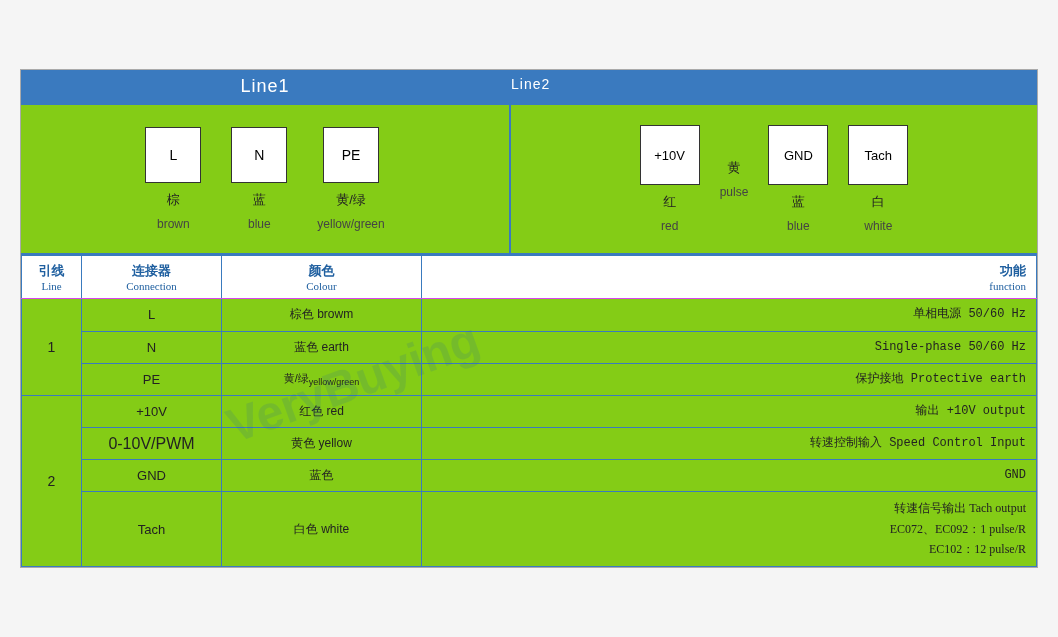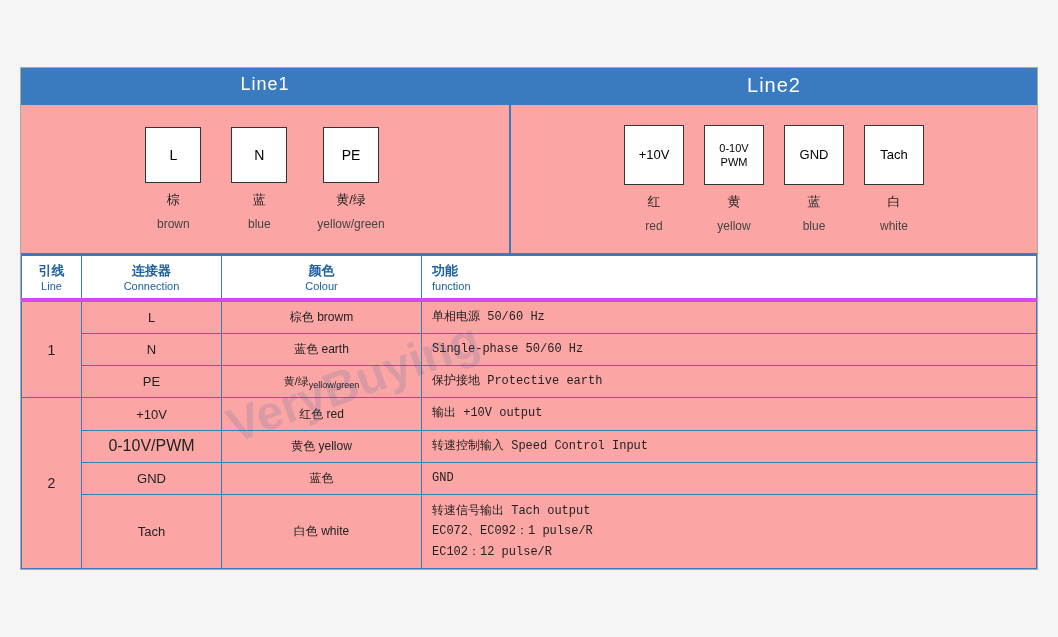--- a/index.html
+++ b/index.html
@@ -6,21 +6,21 @@
     body {
       font-family: Arial, sans-serif;
       background: #f5f5f5;
       display: flex;
       justify-content: center;
       align-items: center;
       min-height: 100vh;
       padding: 20px;
     }
     .main-container {
-      background: #fca5a5;
+      background: #84cc16;
       border: 1px solid #aaa;
       width: 1020px;
     }
 
     
     .header-row {
       display: flex;
       border-bottom: 2px solid #3a7abf;
     }
     .header-line1 {
@@ -30,23 +30,22 @@
       text-align: center;
       padding: 6px 0;
       font-size: 18px;
       letter-spacing: 1px;
       border-right: 2px solid #3a7abf;
     }
     .header-line2 {
       flex: 1;
       background: #3a7abf;
       color: #fff;
-      text-align: center;
       padding: 6px 0;
-      font-size: 20px;
+      font-size: 14px;
       letter-spacing: 1px;
     }
 
     
     .diagram-row {
       display: flex;
       border-bottom: 2px solid #3a7abf;
     }
     .diagram-line1 {
       flex: 0 0 490px;
@@ -113,27 +112,28 @@
     }
     .col-conn {
       width: 140px;
       text-align: center;
     }
     .col-colour {
       width: 200px;
       text-align: center;
     }
     .col-func {
-      text-align: left;
+      text-align: right;
     }
     thead th {
       background: #fff;
       color: #2060a0;
       font-weight: normal;
-      border-bottom: 4px solid #d946ef;
+      border-bottom: 1px solid #d946ef;
+      font-family: Liberation Serif, serif;
     }
     .th-cn {
       display: block;
       font-size: 13px;
       font-weight: bold;
       color: #2060a0;
     }
     .th-en {
       display: block;
       font-size: 11px;
@@ -201,23 +201,22 @@
       </div>
     </div>
 
     <div class="diagram-line2">
       <div class="connector-item">
         <div class="connector-box small">+10V</div>
         <div class="connector-label-cn">红</div>
         <div class="connector-label-en">red</div>
       </div>
       <div class="connector-item">
-        <div class="connector-box small" style="font-size:11px; line-height:1.3; text-align:center;">0-10V<br>PWM</div>
         <div class="connector-label-cn">黄</div>
-        <div class="connector-label-en">yellow</div>
+        <div class="connector-label-en">pulse</div>
       </div>
       <div class="connector-item">
         <div class="connector-box small">GND</div>
         <div class="connector-label-cn">蓝</div>
         <div class="connector-label-en">blue</div>
       </div>
       <div class="connector-item">
         <div class="connector-box small">Tach</div>
         <div class="connector-label-cn">白</div>
         <div class="connector-label-en">white</div>
@@ -280,18 +279,18 @@
           <td class="col-func func-text">转速控制输入 Speed Control Input</td>
         </tr>
         <tr>
           <td class="col-conn">GND</td>
           <td class="col-colour colour-cell">蓝色</td>
           <td class="col-func func-text">GND</td>
         </tr>
         <tr>
           <td class="col-conn">Tach</td>
           <td class="col-colour colour-cell">白色 white</td>
-          <td class="col-func func-text" style="line-height:1.7;">转速信号输出 Tach output<br>EC072、EC092：1 pulse/R<br>EC102：12 pulse/R</td>
+          <td class="col-func func-text" style="line-height:1.7;font-family:Liberation Serif, serif;">转速信号输出 Tach output<br>EC072、EC092：1 pulse/R<br>EC102：12 pulse/R</td>
         </tr>
       </tbody>
     </table>
   </div>
 </div>
 
 </body></html>

